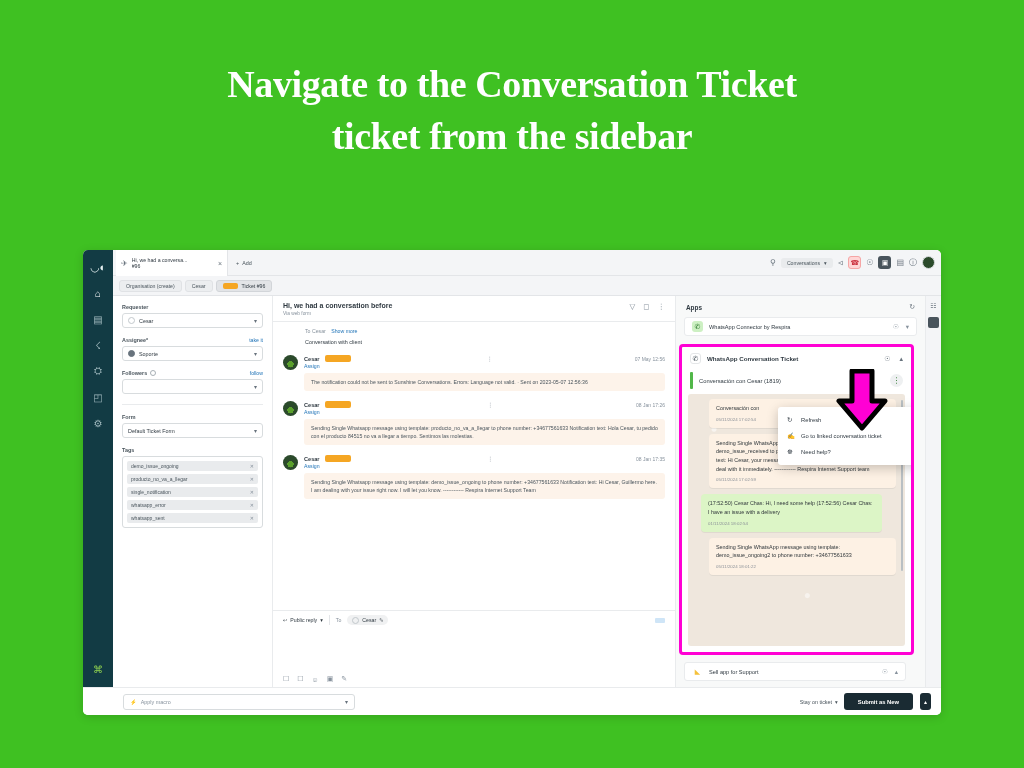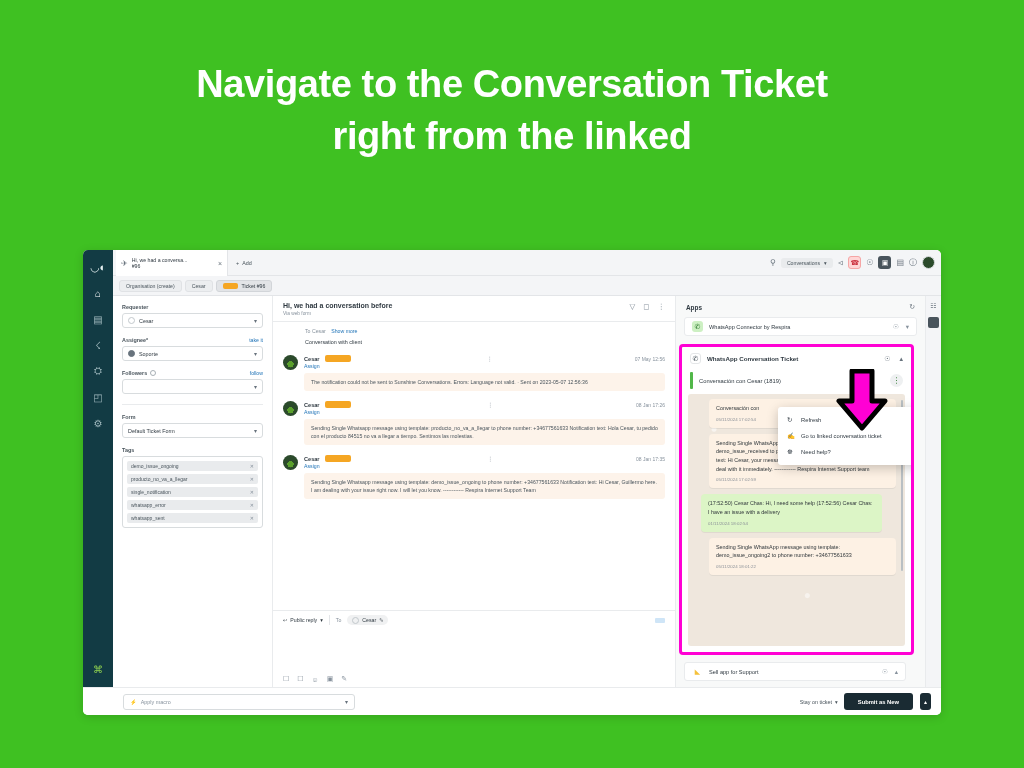--- a/index.html
+++ b/index.html
@@ -11,20 +11,21 @@
   }
 
   
   .headline-wrap {
     position: absolute; top: 58px; left: 0; right: 0;
     text-align: center; color: #ffffff;
   }
   .headline {
     font-size: 38px; font-weight: bold; line-height: 1.38;
     letter-spacing: -0.4px;
+    font-family: Liberation Serif, serif;
   }
   .subhead {
     margin-top: 24px; font-size: 19px; font-weight: bold;
     letter-spacing: -0.1px;
   }
 
   
   .shot {
     position: absolute; left: 83px; top: 250px;
     width: 858px; height: 465px;
@@ -342,21 +343,21 @@
     height: 17px; width: 11px; display: flex; align-items: center;
     justify-content: center; font-size: 6px; margin-left: 1px;
   }
 </style>
 </head>
 <body>
 
 <div class="headline-wrap">
   <div class="headline">
     <div>Navigate to the Conversation Ticket</div>
-    <div>right from the linked</div>
+    <div>ticket from the sidebar</div>
   </div>
 </div>
 
 <div class="shot">
   <div class="shot-inner">
 
     <div class="rail">
       <div class="rail-logo">◡◐</div>
       <div class="rail-ico active">⌂</div>
       <div class="rail-ico">▤</div>

